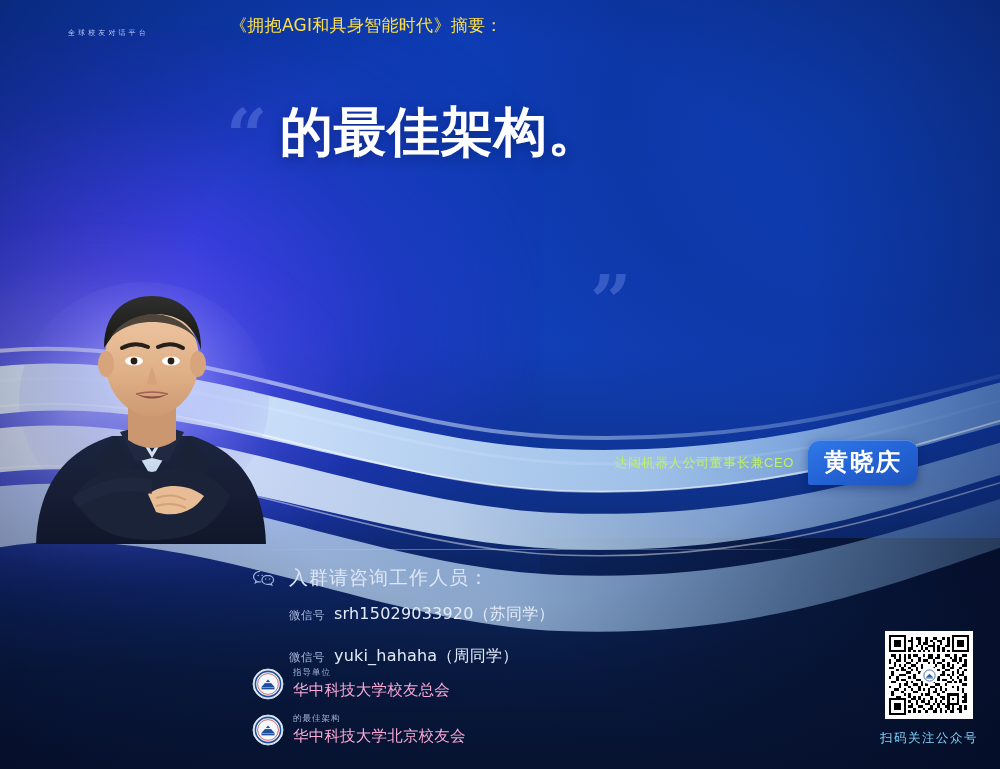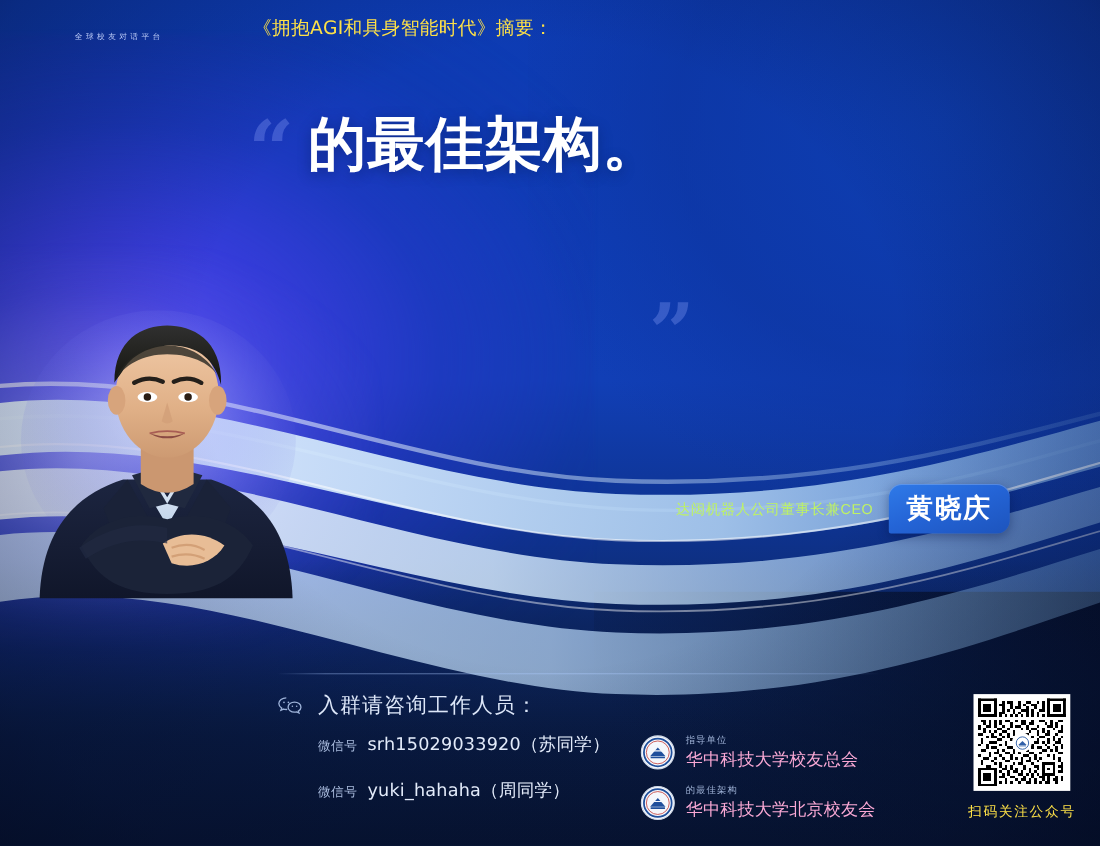--- a/index.html
+++ b/index.html
@@ -195,21 +195,21 @@
        rgba(170,200,250,0.5) 50%, rgba(150,180,240,0.25) 92%,
        rgba(150,180,240,0) 100%);
     margin-bottom: 15px;
   }
   .footer-head { display: flex; align-items: center; gap: 13px; margin-bottom: 13px; }
   .wechat-icon { width: 24px; height: 18px; flex: none; }
   .footer-head-text {
     font-size: 19px; color: #dce6f8; letter-spacing: 1px;
     font-family: "DejaVu Sans", sans-serif;
   }
-  .footer-body { display: flex; justify-content: space-between; align-items: flex-start; }
+  .footer-body { display: flex; align-items: flex-start; flex-direction: column; }
   .wechat-list { padding-left: 37px; }
   .wechat-row {
     display: flex; align-items: baseline; gap: 9px;
     margin-bottom: 21px; white-space: nowrap;
   }
   .wechat-row:last-child { margin-bottom: 0; }
   .wechat-label {
     font-size: 11.5px; color: #a9bbdd; letter-spacing: 0.5px;
     font-family: "DejaVu Sans", sans-serif;
   }
@@ -246,21 +246,21 @@
   .qr-box svg { display: block; width: 100%; height: 100%; }
   .qr-center {
     position: absolute; left: 50%; top: 50%;
     transform: translate(-50%,-50%);
     width: 18px; height: 18px; border-radius: 50%;
     background: #ffffff;
     display: flex; align-items: center; justify-content: center;
   }
   .qr-center svg { width: 15px; height: 15px; }
   .qr-caption {
-    margin-top: 11px; font-size: 12.5px; color: #fde047;
+    margin-top: 11px; font-size: 12.5px; color: #7dd3fc;
     letter-spacing: 1.5px;
     font-family: "DejaVu Sans", sans-serif;
   }
 </style>
 </head>
 <body>
 
 <div id="poster">
 
   <div class="bg-base"></div>

